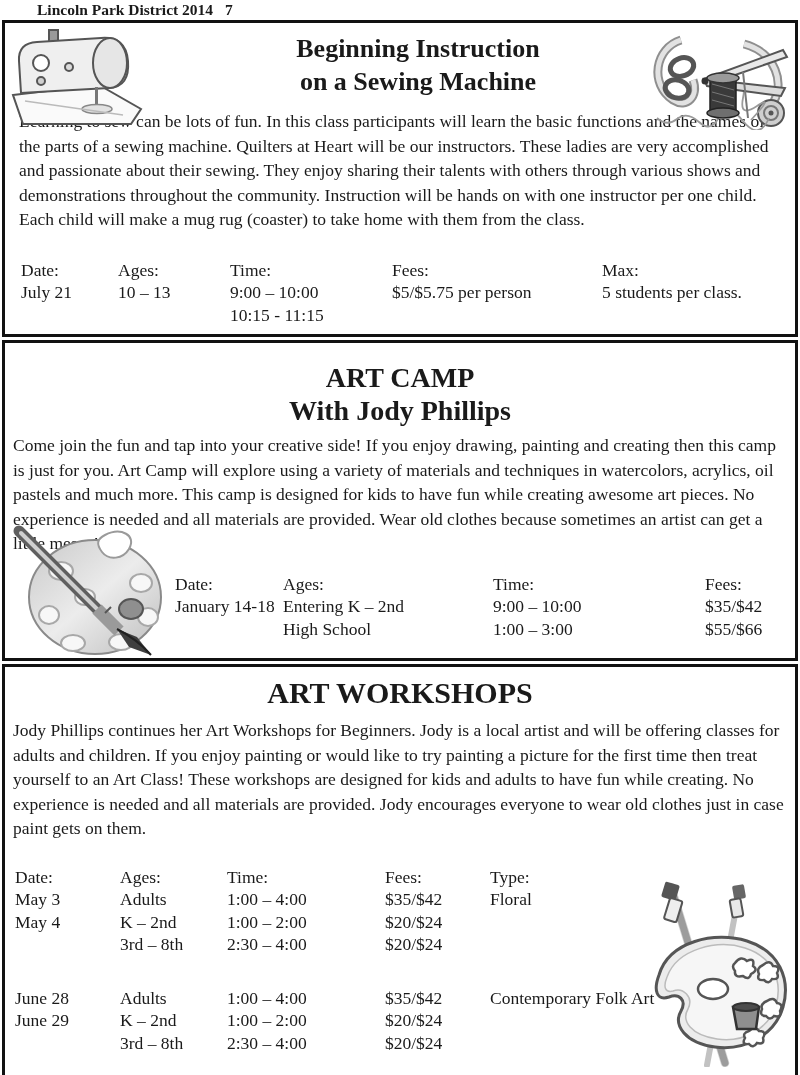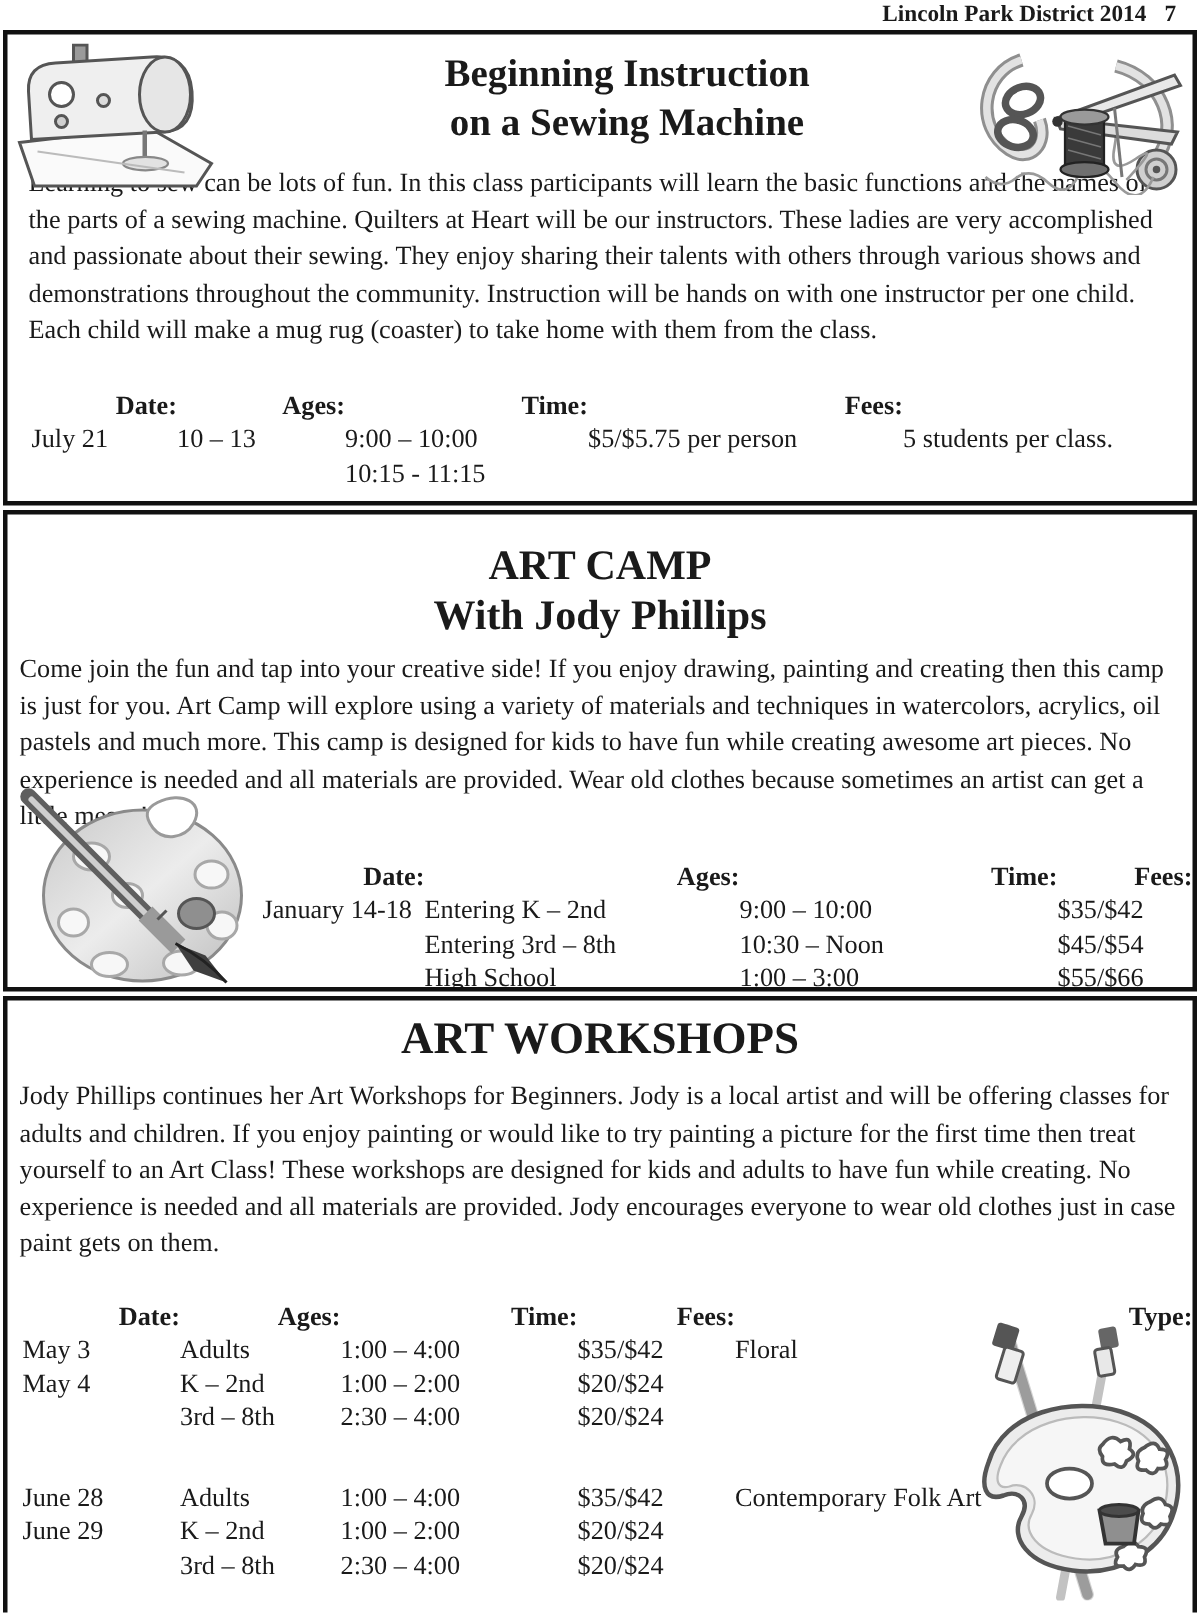--- a/index.html
+++ b/index.html
@@ -1,20 +1,20 @@
 <!DOCTYPE html>
 <html><head>
 <meta charset="utf-8">
 <style>
   * { margin:0; padding:0; box-sizing:border-box; }
   html,body { width:800px; background:#fff; color:#1a1a1a;
     font-family:"Liberation Serif","DejaVu Serif",serif; }
   body { height:1075px; padding-top:2px; overflow:hidden; }
 
-  .page-header { height:18px; text-align:right; padding-right:16px;
+  .page-header { height:18px; text-align:left; padding-right:16px;
     font-weight:bold; font-size:15.5px; line-height:16px;margin-left:37px; }
   .page-header .pagenum { margin-left:12px; }
 
   .box { border:3px solid #111; margin:0 2px 3px 2px; position:relative; overflow:hidden; background:#fff; }
   .box1 { height:317px; }
   .box2 { height:321px; }
   .box3 { height:451px; }
 
   .clip-tl { position:absolute; left:6px; top:6px; }
   .clip-tr { position:absolute; right:4px; top:3px; }
@@ -27,21 +27,21 @@
 
   .para { font-size:17.5px; line-height:24.5px; text-align:left; }
   .box1 .para { margin:11px 12px 0 14px; }
   .box2 .para { margin:6px 6px 0 8px; }
   .box3 .para { margin:9px 8px 0 8px; }
 
   .grid-row { display:grid; font-size:17.5px; line-height:22.5px; }
   .t1 .grid-row { grid-template-columns:97px 112px 162px 210px 1fr; padding-left:16px; }
   .t2 .grid-row { grid-template-columns:108px 210px 212px 1fr; }
   .t3 .grid-row { grid-template-columns:105px 107px 158px 105px 1fr; padding-left:10px; }
-  .hdr { font-weight:bold;text-align:right; }
+  .hdr { font-weight:normal; }
   .t1 { margin-top:27px; }
   .t2 { margin-left:170px; margin-top:17px; }
   .t3 { margin-top:25px; }
   .row-gap { margin-top:31px; }
   .cell { white-space:nowrap; }
 </style>
 </head>
 <body>
 
 <div class="page-header">
@@ -105,20 +105,21 @@
   </span>
 
   <div class="para">Learning to sew can be lots of fun. In this class participants will learn the basic functions and the names of the parts of a sewing machine. Quilters at Heart will be our instructors. These ladies are very accomplished and passionate about their sewing. They enjoy sharing their talents with others through various shows and demonstrations throughout the community.  Instruction will be hands on with one instructor per one child. Each child will make a mug rug (coaster) to take home with them from the class.</div>
 
   <div class="t1">
     <div class="grid-row hdr">
       <span class="cell">Date:</span>
       <span class="cell">Ages:</span>
       <span class="cell">Time:</span>
       <span class="cell">Fees:</span>
+      <span class="cell">Max:</span>
     </div>
     <div class="grid-row">
       <span class="cell">July 21</span>
       <span class="cell">10 – 13</span>
       <span class="cell">
         <span style="display:block">9:00 – 10:00</span>
         <span style="display:block">10:15 - 11:15</span>
       </span>
       <span class="cell">$5/$5.75 per person</span>
       <span class="cell">5 students per class.</span>
@@ -173,26 +174,20 @@
       <span class="cell">Fees:</span>
     </div>
     <div class="grid-row">
       <span class="cell">January 14-18</span>
       <span class="cell">Entering K – 2nd</span>
       <span class="cell">9:00 – 10:00</span>
       <span class="cell">$35/$42</span>
     </div>
     <div class="grid-row">
       <span class="cell"></span>
-      <span class="cell">Entering 3rd – 8th</span>
-      <span class="cell">10:30 – Noon</span>
-      <span class="cell">$45/$54</span>
-    </div>
-    <div class="grid-row">
-      <span class="cell"></span>
       <span class="cell">High School</span>
       <span class="cell">1:00 – 3:00</span>
       <span class="cell">$55/$66</span>
     </div>
   </div>
 </div>
 
 <div class="box box3">
   <div class="title3">ART WORKSHOPS</div>
 

